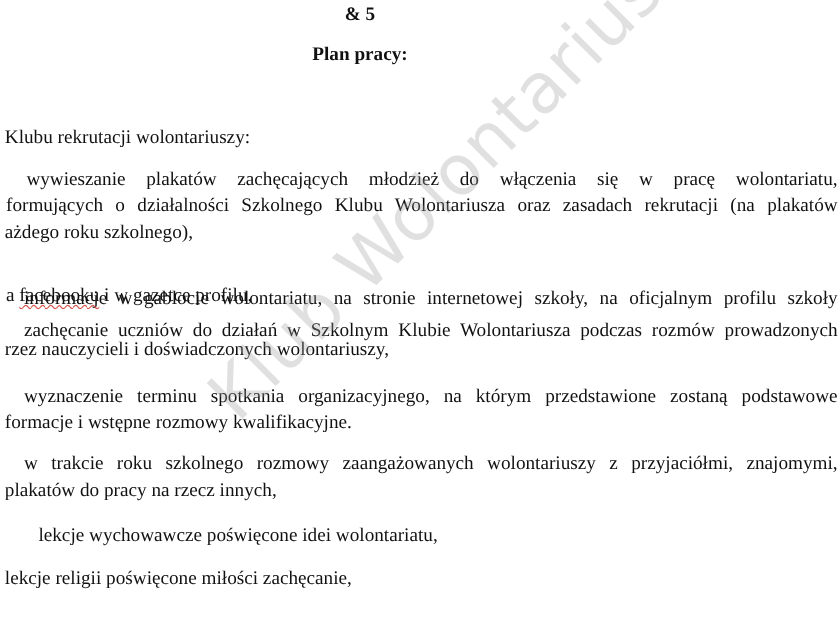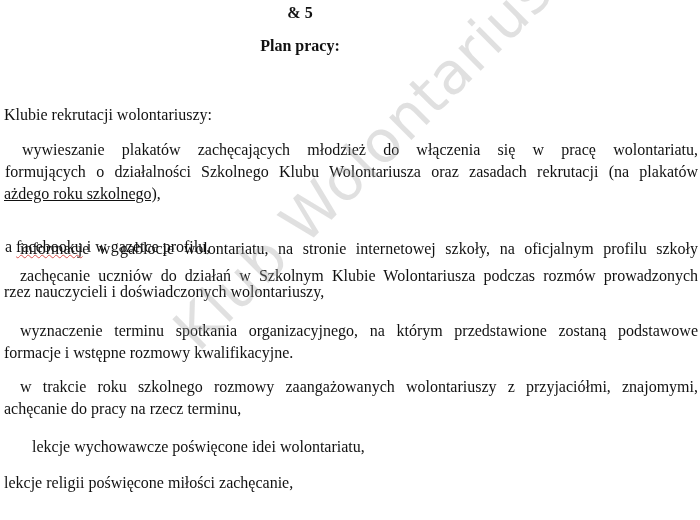--- a/index.html
+++ b/index.html
@@ -79,26 +79,26 @@
     }
   </style>
 </head>
 <body>
 
 <div class="page">
 
   <div class="heading section-num">&amp; 5</div>
   <div class="heading section-title">Plan pracy:</div>
 
-  <div class="intro">Klubie rekrutacji wolontariuszy:</div>
+  <div class="intro">Klubu rekrutacji wolontariuszy:</div>
 
   <div class="item" style="left:0; top:139px; width:700px;">
     <span class="line justify" style="top:0; left:22px; width:676px;">wywieszanie plakatów zachęcających młodzież do włączenia się w pracę wolontariatu,</span>
     <span class="line justify" style="top:22px; left:5px; width:693px;">formujących o działalności Szkolnego Klubu Wolontariusza oraz zasadach rekrutacji (na plakatów</span>
-    <span class="line" style="top:44px; left:4px;text-decoration:underline;">ażdego roku szkolnego),</span>
+    <span class="line" style="top:44px; left:4px;">ażdego roku szkolnego),</span>
   </div>
 
   <div class="item" style="left:0; top:214px; width:700px;">
     <span class="line justify" style="top:0; left:20px; width:678px;margin-top:24px;">informacje w gablocie wolontariatu, na stronie internetowej szkoły, na oficjalnym profilu szkoły</span>
     <span class="line" style="top:22px; left:5px;">
       <span>a </span><span class="spell">facebooku</span><span> i w gazetce profilu,</span>
     </span>
   </div>
 
   <div class="item" style="left:0; top:265px; width:700px;">
@@ -106,21 +106,21 @@
     <span class="line" style="top:16px; left:4px;">rzez nauczycieli i doświadczonych wolontariuszy,</span>
   </div>
 
   <div class="item" style="left:0; top:320px; width:700px;">
     <span class="line justify" style="top:0; left:20px; width:678px;">wyznaczenie terminu spotkania organizacyjnego, na którym przedstawione zostaną podstawowe</span>
     <span class="line" style="top:22px; left:4px;">formacje i wstępne rozmowy kwalifikacyjne.</span>
   </div>
 
   <div class="item" style="left:0; top:376px; width:700px;">
     <span class="line justify" style="top:0; left:20px; width:678px;">w trakcie roku szkolnego rozmowy zaangażowanych wolontariuszy z przyjaciółmi, znajomymi,</span>
-    <span class="line" style="top:22px; left:4px;">achęcanie do pracy na rzecz terminu,</span>
+    <span class="line" style="top:22px; left:4px;">plakatów do pracy na rzecz innych,</span>
   </div>
 
   <div class="item" style="left:0; top:436px; width:700px;">
     <span class="line" style="top:0; left:4px;margin-left:28px;">lekcje wychowawcze poświęcone idei wolontariatu,</span>
   </div>
 
   <div class="item" style="left:0; top:472px; width:700px;">
     <span class="line" style="top:0; left:4px;">lekcje religii poświęcone miłości zachęcanie,</span>
   </div>
 

